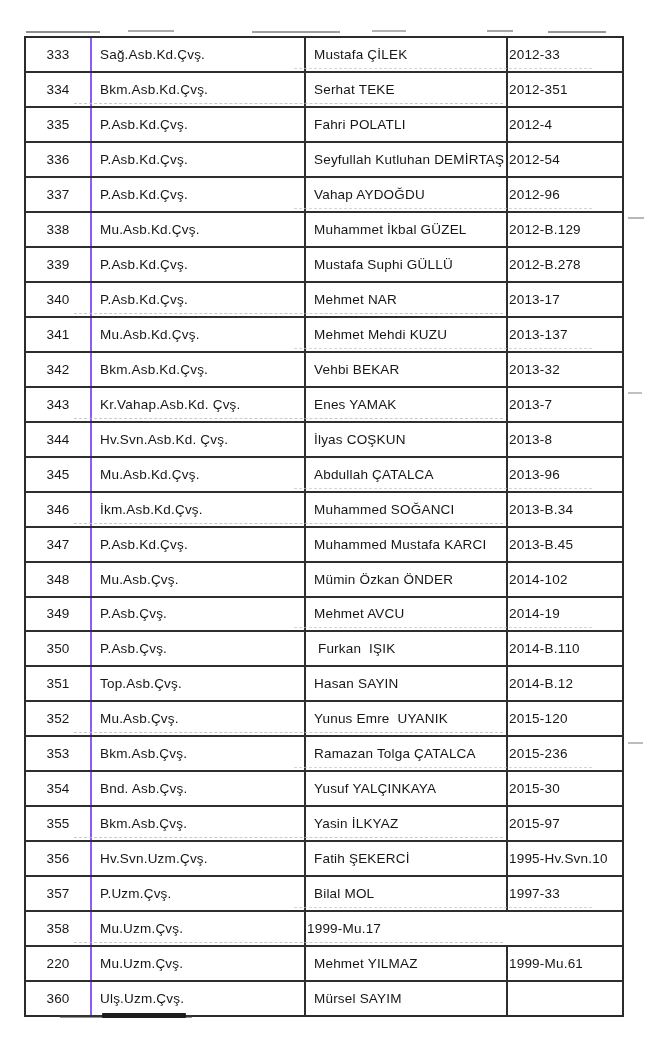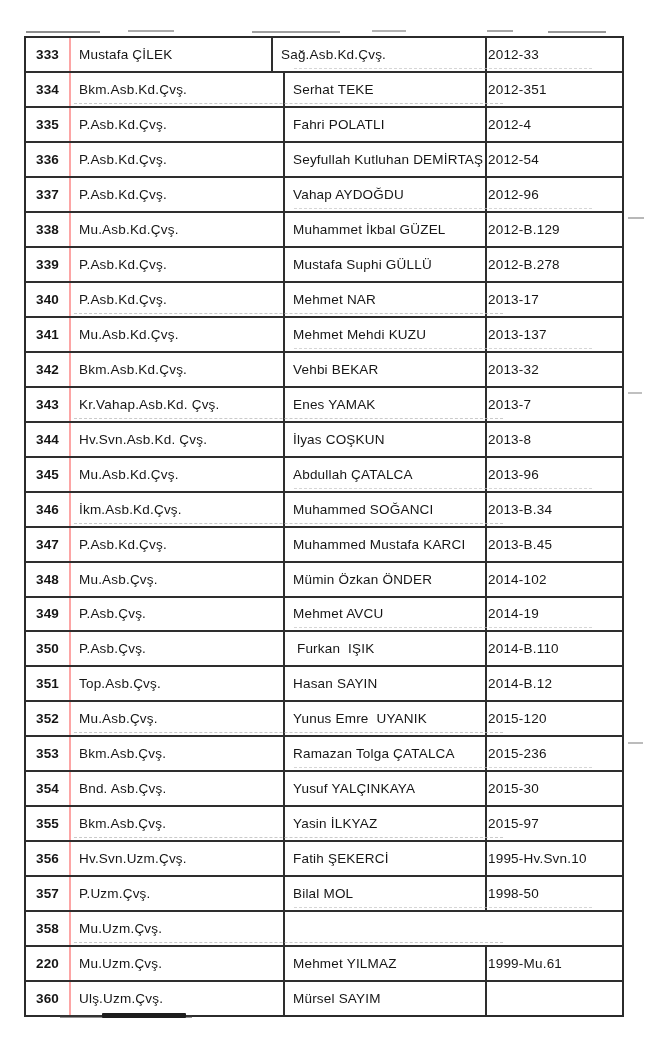--- a/index.html
+++ b/index.html
@@ -53,21 +53,21 @@
   .cell {
     box-sizing: border-box;
     display: flex;
     align-items: center;
     font-size: 13.5px;
     color: #161616;
     letter-spacing: .2px;
     white-space: pre;
     overflow: hidden;
   }
-  .cell-no   { width: 45px;  justify-content: center; border-right: 2px solid #fca5a5; font-weight: bold; }
+  .cell-no   { width: 66px;  justify-content: center; border-right: 2px solid #8b5cf6; }
   .cell-rank { width: 214px; padding-left: 8px;  border-right: 2px solid #2e2e2e; }
   .cell-name { width: 202px; padding-left: 8px;  border-right: 2px solid #2e2e2e; }
   .cell-reg  { flex: 1 1 auto; padding-left: 1px; }
   
   .artifact { position: absolute; background: #9c9c9c; }
   .art-top-1 { left: 26px;  top: 31px; width: 74px;  height: 2px; background: #8e8e8e; }
   .art-top-2 { left: 128px; top: 30px; width: 46px;  height: 2px; background: #ababab; }
   .art-top-3 { left: 252px; top: 31px; width: 88px;  height: 2px; background: #9f9f9f; }
   .art-top-4 { left: 372px; top: 30px; width: 34px;  height: 2px; background: #b3b3b3; }
   .art-top-5 { left: 487px; top: 30px; width: 26px;  height: 2px; background: #a6a6a6; }
@@ -86,22 +86,22 @@
   <div class="artifact art-top-1"></div>
   <div class="artifact art-top-2"></div>
   <div class="artifact art-top-3"></div>
   <div class="artifact art-top-4"></div>
   <div class="artifact art-top-5"></div>
   <div class="artifact art-top-6"></div>
 
   <div class="roster-table">
   <div class="row">
     <div class="cell cell-no">333</div>
+    <div class="cell cell-rank">Sağ.Asb.Kd.Çvş.</div>
     <div class="cell cell-name">Mustafa ÇİLEK</div>
-    <div class="cell cell-rank">Sağ.Asb.Kd.Çvş.</div>
     <div class="cell cell-reg">2012-33</div>
   </div>
 
   <div class="row">
     <div class="cell cell-no">334</div>
     <div class="cell cell-rank">Bkm.Asb.Kd.Çvş.</div>
     <div class="cell cell-name">Serhat TEKE</div>
     <div class="cell cell-reg">2012-351</div>
   </div>
 
@@ -256,26 +256,27 @@
     <div class="cell cell-no">356</div>
     <div class="cell cell-rank">Hv.Svn.Uzm.Çvş.</div>
     <div class="cell cell-name">Fatih ŞEKERCİ</div>
     <div class="cell cell-reg">1995-Hv.Svn.10</div>
   </div>
 
   <div class="row">
     <div class="cell cell-no">357</div>
     <div class="cell cell-rank">P.Uzm.Çvş.</div>
     <div class="cell cell-name">Bilal MOL</div>
-    <div class="cell cell-reg">1998-50</div>
+    <div class="cell cell-reg">1997-33</div>
   </div>
 
   <div class="row">
     <div class="cell cell-no">358</div>
     <div class="cell cell-rank">Mu.Uzm.Çvş.</div>
+    <div class="cell cell-reg">1999-Mu.17</div>
   </div>
 
   <div class="row">
     <div class="cell cell-no">220</div>
     <div class="cell cell-rank">Mu.Uzm.Çvş.</div>
     <div class="cell cell-name">Mehmet YILMAZ</div>
     <div class="cell cell-reg">1999-Mu.61</div>
   </div>
 
   <div class="row">

